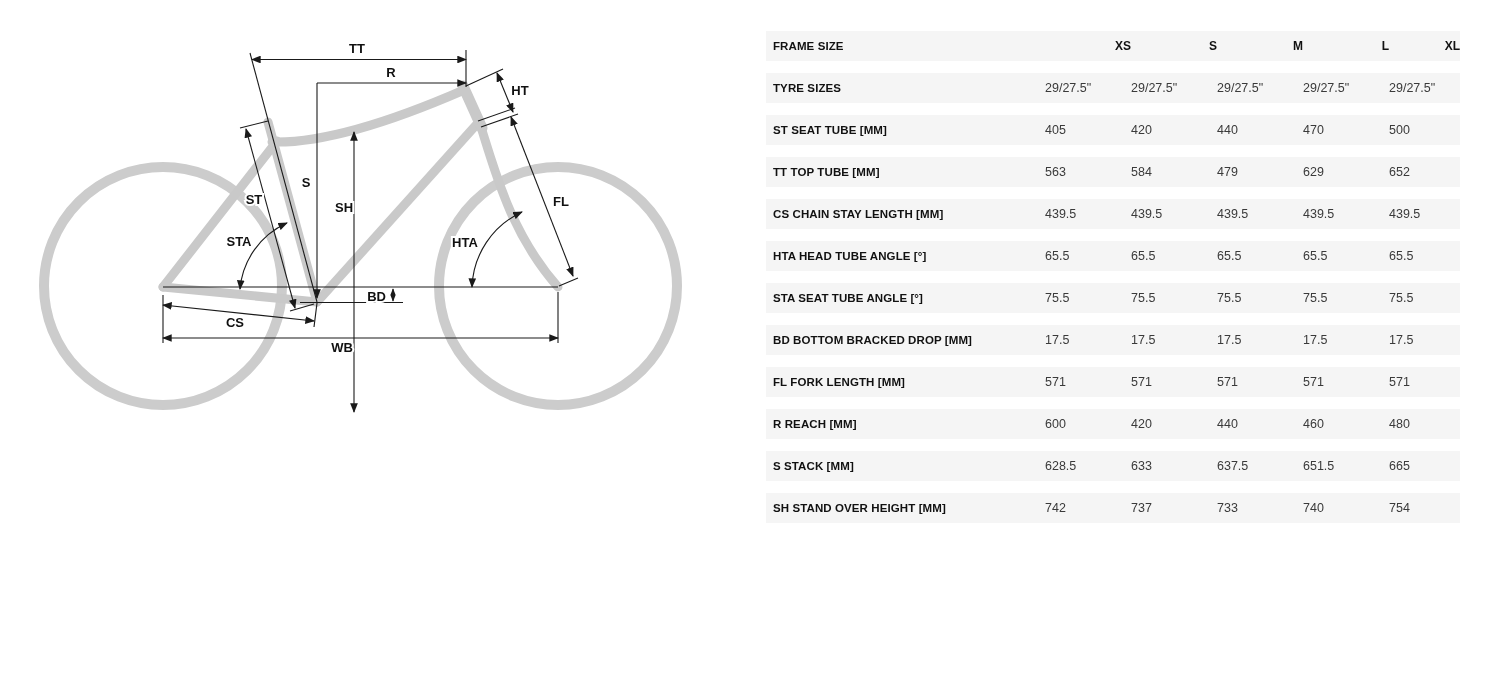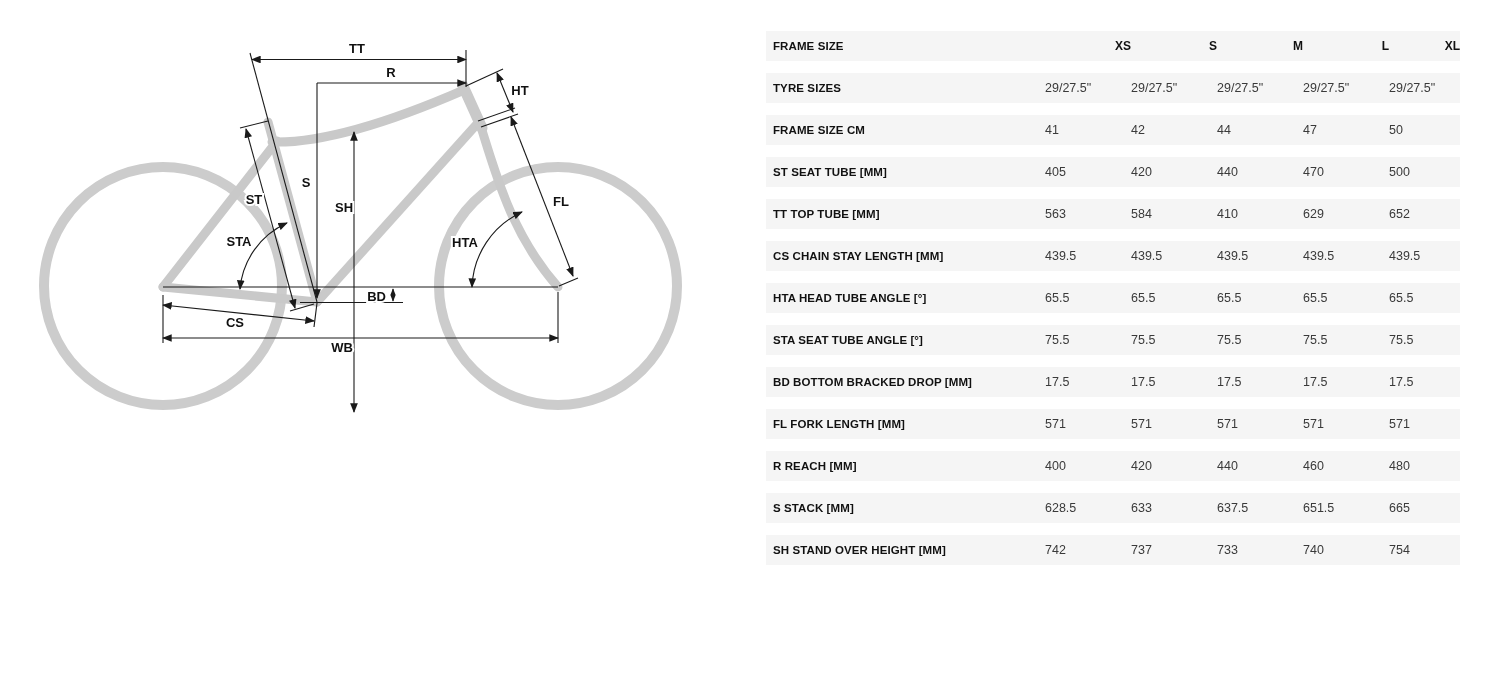--- a/index.html
+++ b/index.html
@@ -101,40 +101,32 @@
 
     <div class="g-row">
       <div class="g-label">TYRE SIZES</div>
       <div class="g-val">29/27.5"</div>
       <div class="g-val">29/27.5"</div>
       <div class="g-val">29/27.5"</div>
       <div class="g-val">29/27.5"</div>
       <div class="g-val">29/27.5"</div>
     </div>
     <div class="g-row">
-      <div class="g-label">FRAME SIZE CM</div>
-      <div class="g-val">41</div>
-      <div class="g-val">42</div>
-      <div class="g-val">44</div>
-      <div class="g-val">47</div>
-      <div class="g-val">50</div>
-    </div>
-    <div class="g-row">
       <div class="g-label">ST SEAT TUBE [MM]</div>
       <div class="g-val">405</div>
       <div class="g-val">420</div>
       <div class="g-val">440</div>
       <div class="g-val">470</div>
       <div class="g-val">500</div>
     </div>
     <div class="g-row">
       <div class="g-label">TT TOP TUBE [MM]</div>
       <div class="g-val">563</div>
       <div class="g-val">584</div>
-      <div class="g-val">410</div>
+      <div class="g-val">479</div>
       <div class="g-val">629</div>
       <div class="g-val">652</div>
     </div>
     <div class="g-row">
       <div class="g-label">CS CHAIN STAY LENGTH [MM]</div>
       <div class="g-val">439.5</div>
       <div class="g-val">439.5</div>
       <div class="g-val">439.5</div>
       <div class="g-val">439.5</div>
       <div class="g-val">439.5</div>
@@ -166,21 +158,21 @@
     <div class="g-row">
       <div class="g-label">FL FORK LENGTH [MM]</div>
       <div class="g-val">571</div>
       <div class="g-val">571</div>
       <div class="g-val">571</div>
       <div class="g-val">571</div>
       <div class="g-val">571</div>
     </div>
     <div class="g-row">
       <div class="g-label">R REACH [MM]</div>
-      <div class="g-val">400</div>
+      <div class="g-val">600</div>
       <div class="g-val">420</div>
       <div class="g-val">440</div>
       <div class="g-val">460</div>
       <div class="g-val">480</div>
     </div>
     <div class="g-row">
       <div class="g-label">S STACK [MM]</div>
       <div class="g-val">628.5</div>
       <div class="g-val">633</div>
       <div class="g-val">637.5</div>

